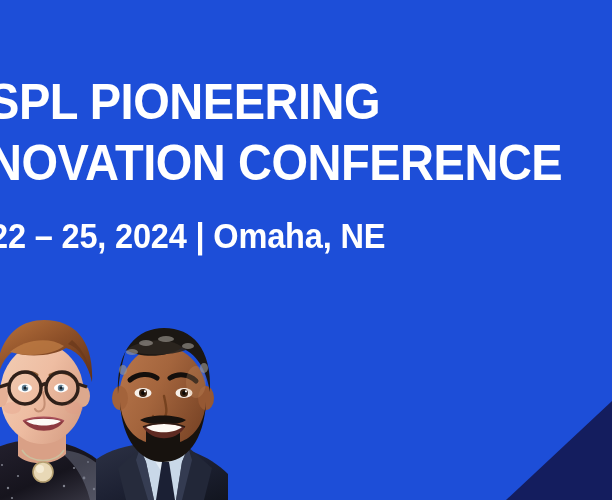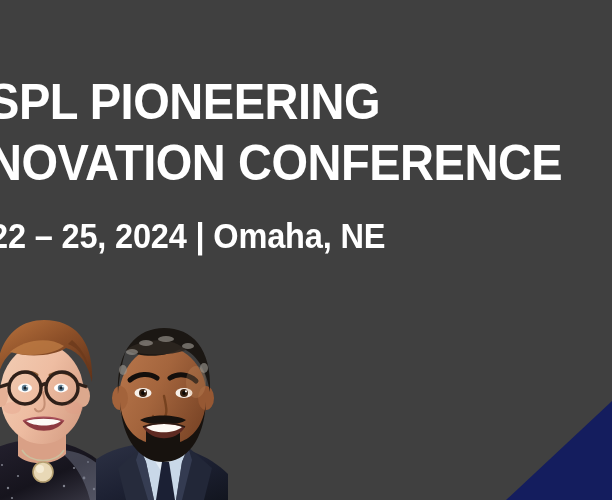--- a/index.html
+++ b/index.html
@@ -6,21 +6,21 @@
   * { margin:0; padding:0; box-sizing:border-box; }
   html, body {
     width:612px; height:500px;
     overflow:hidden;
     background:#3a1556;
     font-family:"Liberation Sans", sans-serif;
   }
   #banner {
     position:relative;
     width:612px; height:500px;
-    background:#404040;
+    background:#1d4ed8;
     overflow:hidden;
     padding-left:8px;
   }
 
   
   #corner-wedge {
     position:absolute;
     right:0; bottom:0;
     width:106px; height:99px;
     pointer-events:none;

